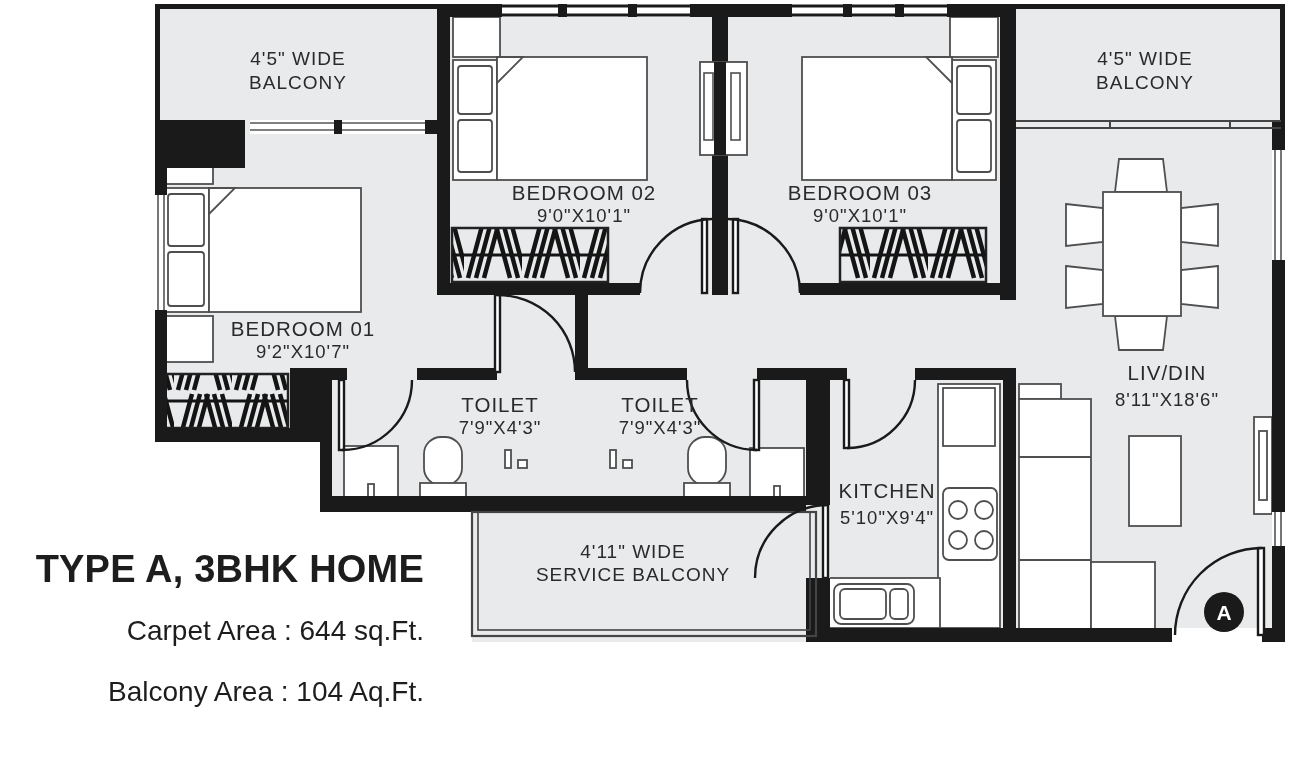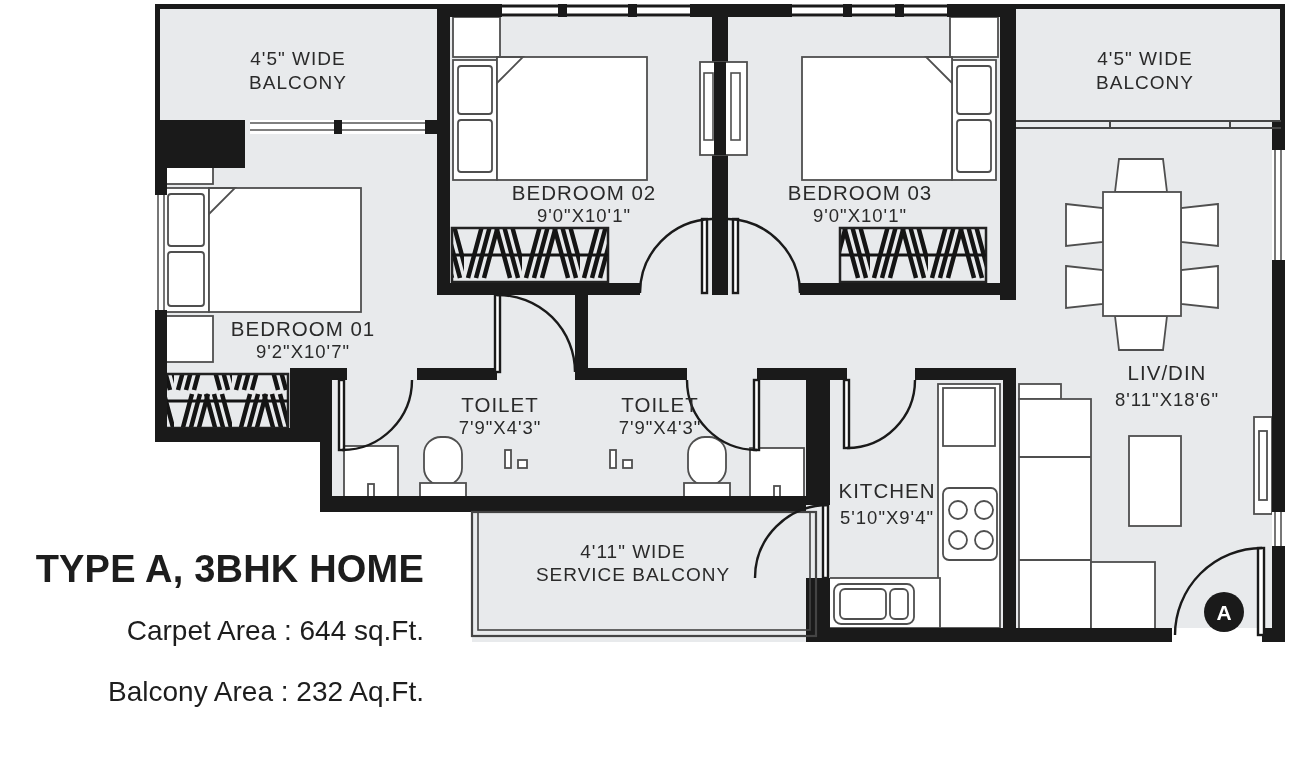--- a/index.html
+++ b/index.html
@@ -271,14 +271,14 @@
     <text x="1167" y="380" class="lbl lbl-name">LIV/DIN</text>
     <text x="1167" y="406" class="lbl lbl-dim">8'11"X18'6"</text>
     <text x="633" y="558" class="lbl lbl-sm">4'11" WIDE</text>
     <text x="633" y="581" class="lbl lbl-sm">SERVICE BALCONY</text>
   </g>
 </svg>
 
 <div class="info">
   <div class="info-title">TYPE A, 3BHK HOME</div>
   <div class="info-line"><span>Carpet Area</span><span> : </span><span>644 sq.Ft.</span></div>
-  <div class="info-line"><span>Balcony Area</span><span> : </span><span>232 Aq.Ft.</span></div>
+  <div class="info-line"><span>Balcony Area</span><span> : </span><span>104 Aq.Ft.</span></div>
 </div>
 
 </body></html>

